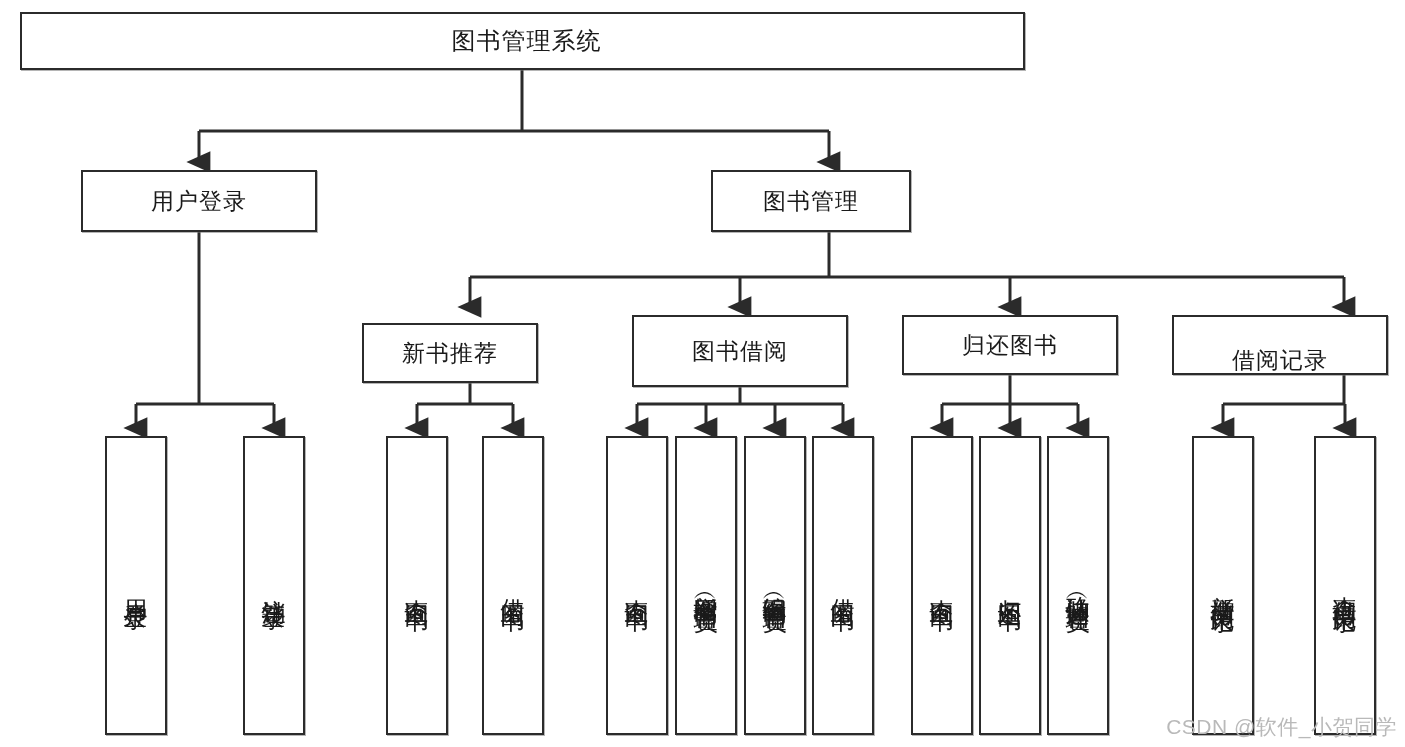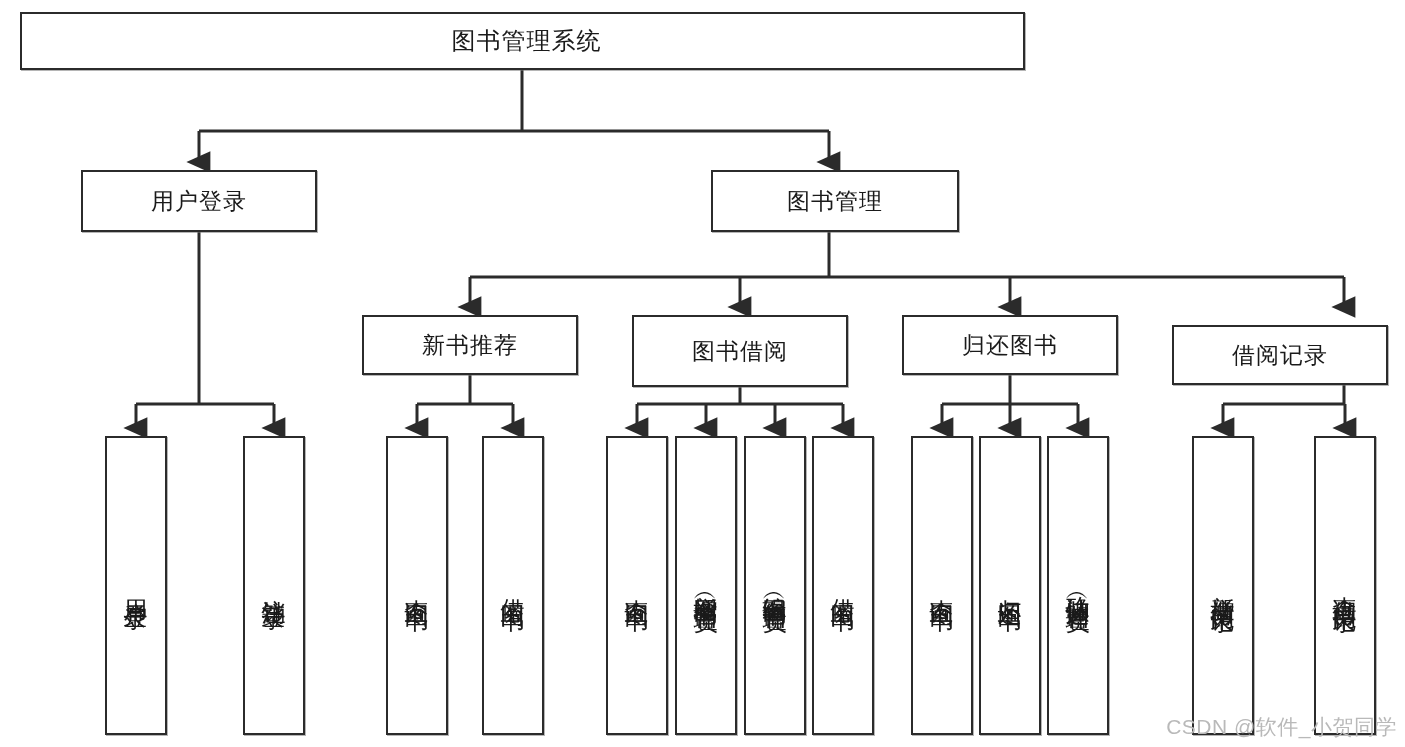--- a/index.html
+++ b/index.html
@@ -131,34 +131,34 @@
     </g>
   </svg>
 
   <div class="node horiz root" style="left:20px; top:12px; width:1005px; height:58px;padding-left:8px;">
     <span class="label">图书管理系统</span>
   </div>
 
   <div class="node horiz" style="left:81px; top:170px; width:236px; height:62px;">
     <span class="label">用户登录</span>
   </div>
-  <div class="node horiz" style="left:711px; top:170px; width:248px; height:62px;">
+  <div class="node horiz" style="left:711px; top:170px; width:200px; height:62px;">
     <span class="label">图书管理</span>
   </div>
 
-  <div class="node horiz" style="left:362px; top:315px; width:216px; height:60px;">
+  <div class="node horiz" style="left:362px; top:323px; width:176px; height:60px;">
     <span class="label">新书推荐</span>
   </div>
   <div class="node horiz" style="left:632px; top:315px; width:216px; height:72px;">
     <span class="label">图书借阅</span>
   </div>
   <div class="node horiz" style="left:902px; top:315px; width:216px; height:60px;">
     <span class="label">归还图书</span>
   </div>
-  <div class="node horiz" style="left:1172px; top:325px; width:216px; height:60px;">
+  <div class="node horiz" style="left:1172px; top:315px; width:216px; height:60px;align-items:flex-end;">
     <span class="label">借阅记录</span>
   </div>
 
   <div class="node vert" style="left:105px; top:436px; width:62px; height:299px;">
     <span class="label">用户登录</span>
   </div>
   <div class="node vert" style="left:243px; top:436px; width:62px; height:299px;">
     <span class="label">注销登录</span>
   </div>
 

